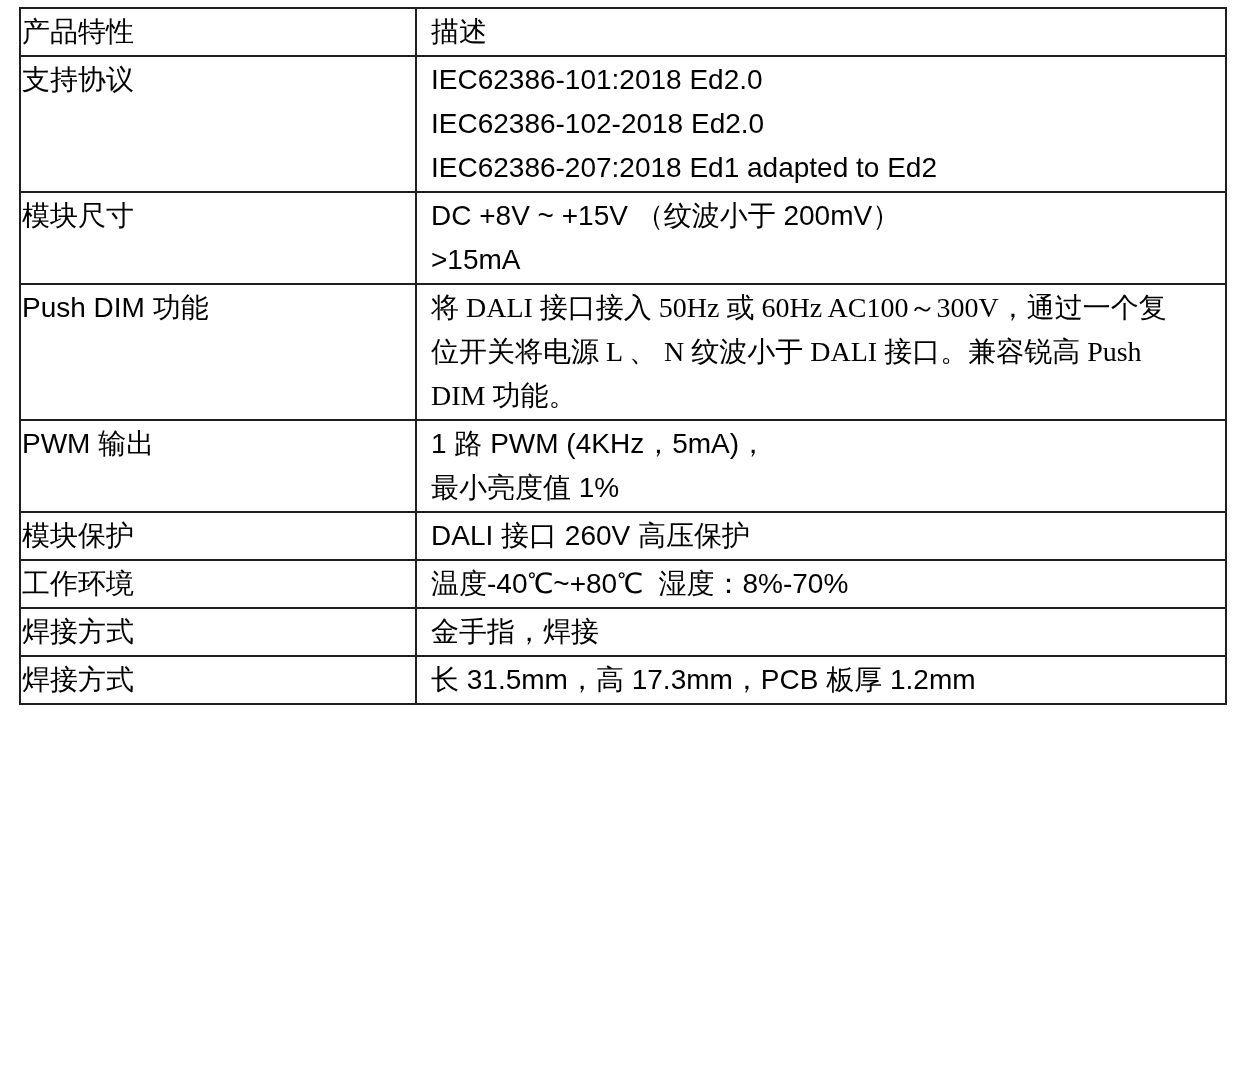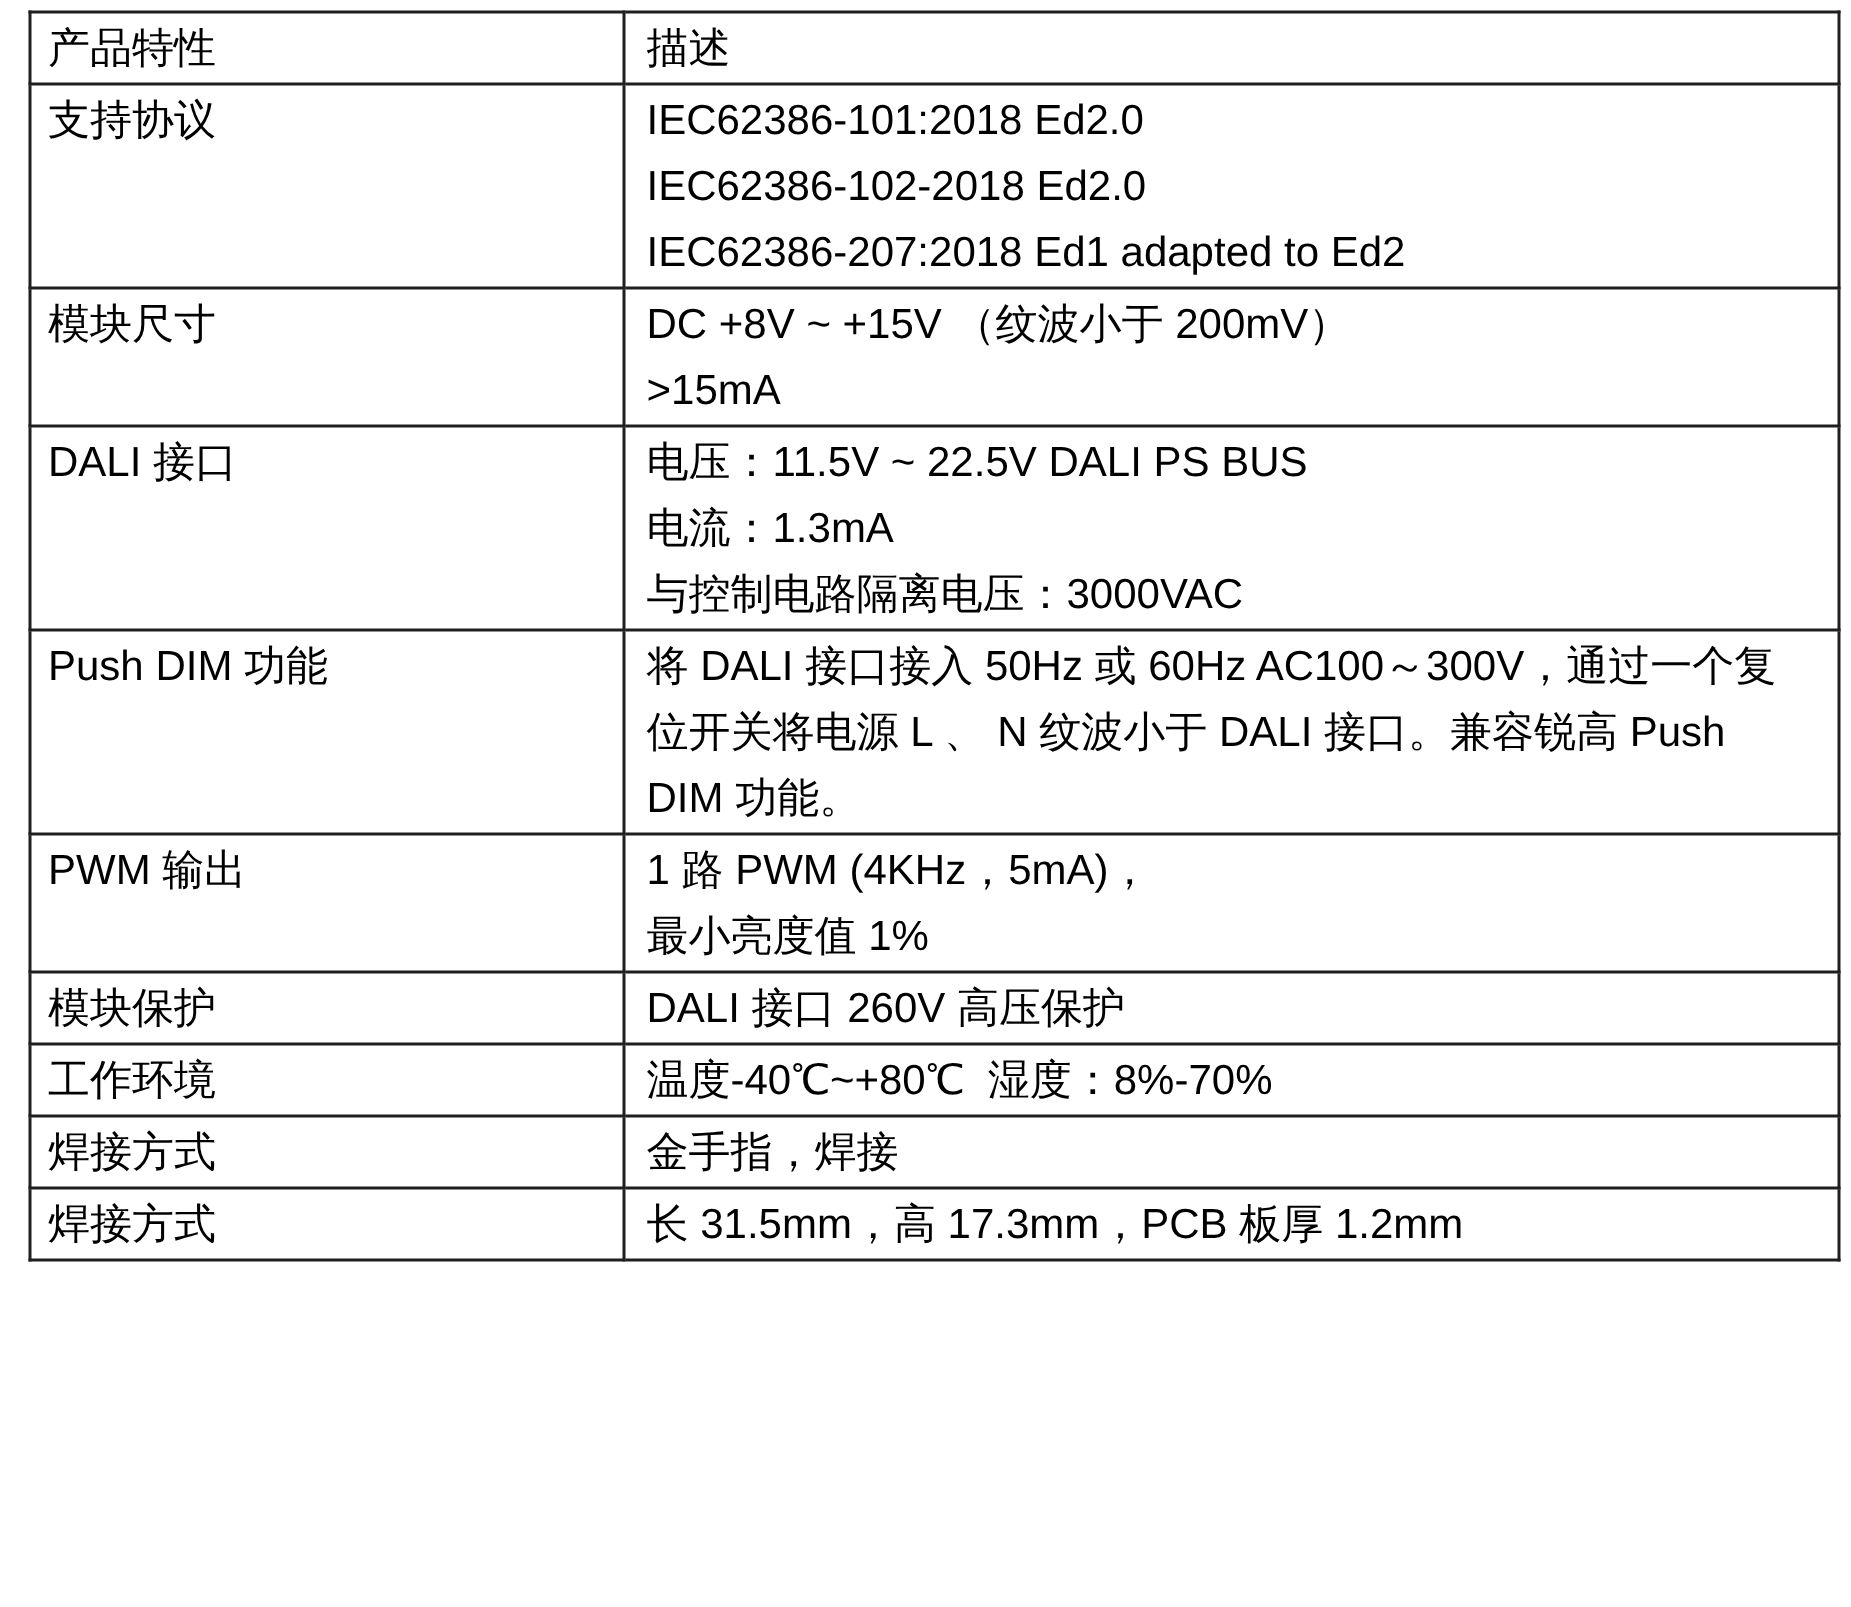--- a/index.html
+++ b/index.html
@@ -18,30 +18,30 @@
     top: 7px;
     width: 1206px;
     border-collapse: collapse;
     table-layout: fixed;
   }
   col.c1 { width: 396px; }
   col.c2 { width: 810px; }
   td {
     border: 2px solid #1f1f1f;
     vertical-align: top;
-    padding: 1px 6px 1px 11px;
+    padding: 1px 6px 1px 1px;
   }
   td.val { padding-left: 14px; }
   .line {
     font-size: 28px;
     line-height: 44px;
     white-space: pre-wrap;
   }
   tr.serif td.val .line {
-    font-family: Liberation Sans, sans-serif;
+    font-family: Liberation Serif, serif;
   }
 </style>
 </head>
 <body>
 
 <table class="spec">
   <colgroup>
       <col class="c1">
       <col class="c2">
     </colgroup>
@@ -70,30 +70,20 @@
     <tr>
       <td class="lab">
         <div class="line">模块尺寸</div>
       </td>
       <td class="val">
         <div class="line">DC +8V ~ +15V （纹波小于 200mV）</div>
         <div class="line">&gt;15mA</div>
       </td>
     </tr>
 
-    <tr>
-      <td class="lab">
-        <div class="line">DALI 接口</div>
-      </td>
-      <td class="val">
-        <div class="line">电压：11.5V ~ 22.5V DALI PS BUS</div>
-        <div class="line">电流：1.3mA</div>
-        <div class="line">与控制电路隔离电压：3000VAC</div>
-      </td>
-    </tr>
 
     <tr class="serif">
       <td class="lab">
         <div class="line">Push DIM 功能</div>
       </td>
       <td class="val">
         <div class="line">将 DALI 接口接入 50Hz 或 60Hz AC100～300V，通过一个复</div>
         <div class="line">位开关将电源 L 、 N 纹波小于 DALI 接口。兼容锐高 Push</div>
         <div class="line">DIM 功能。</div>
       </td>

